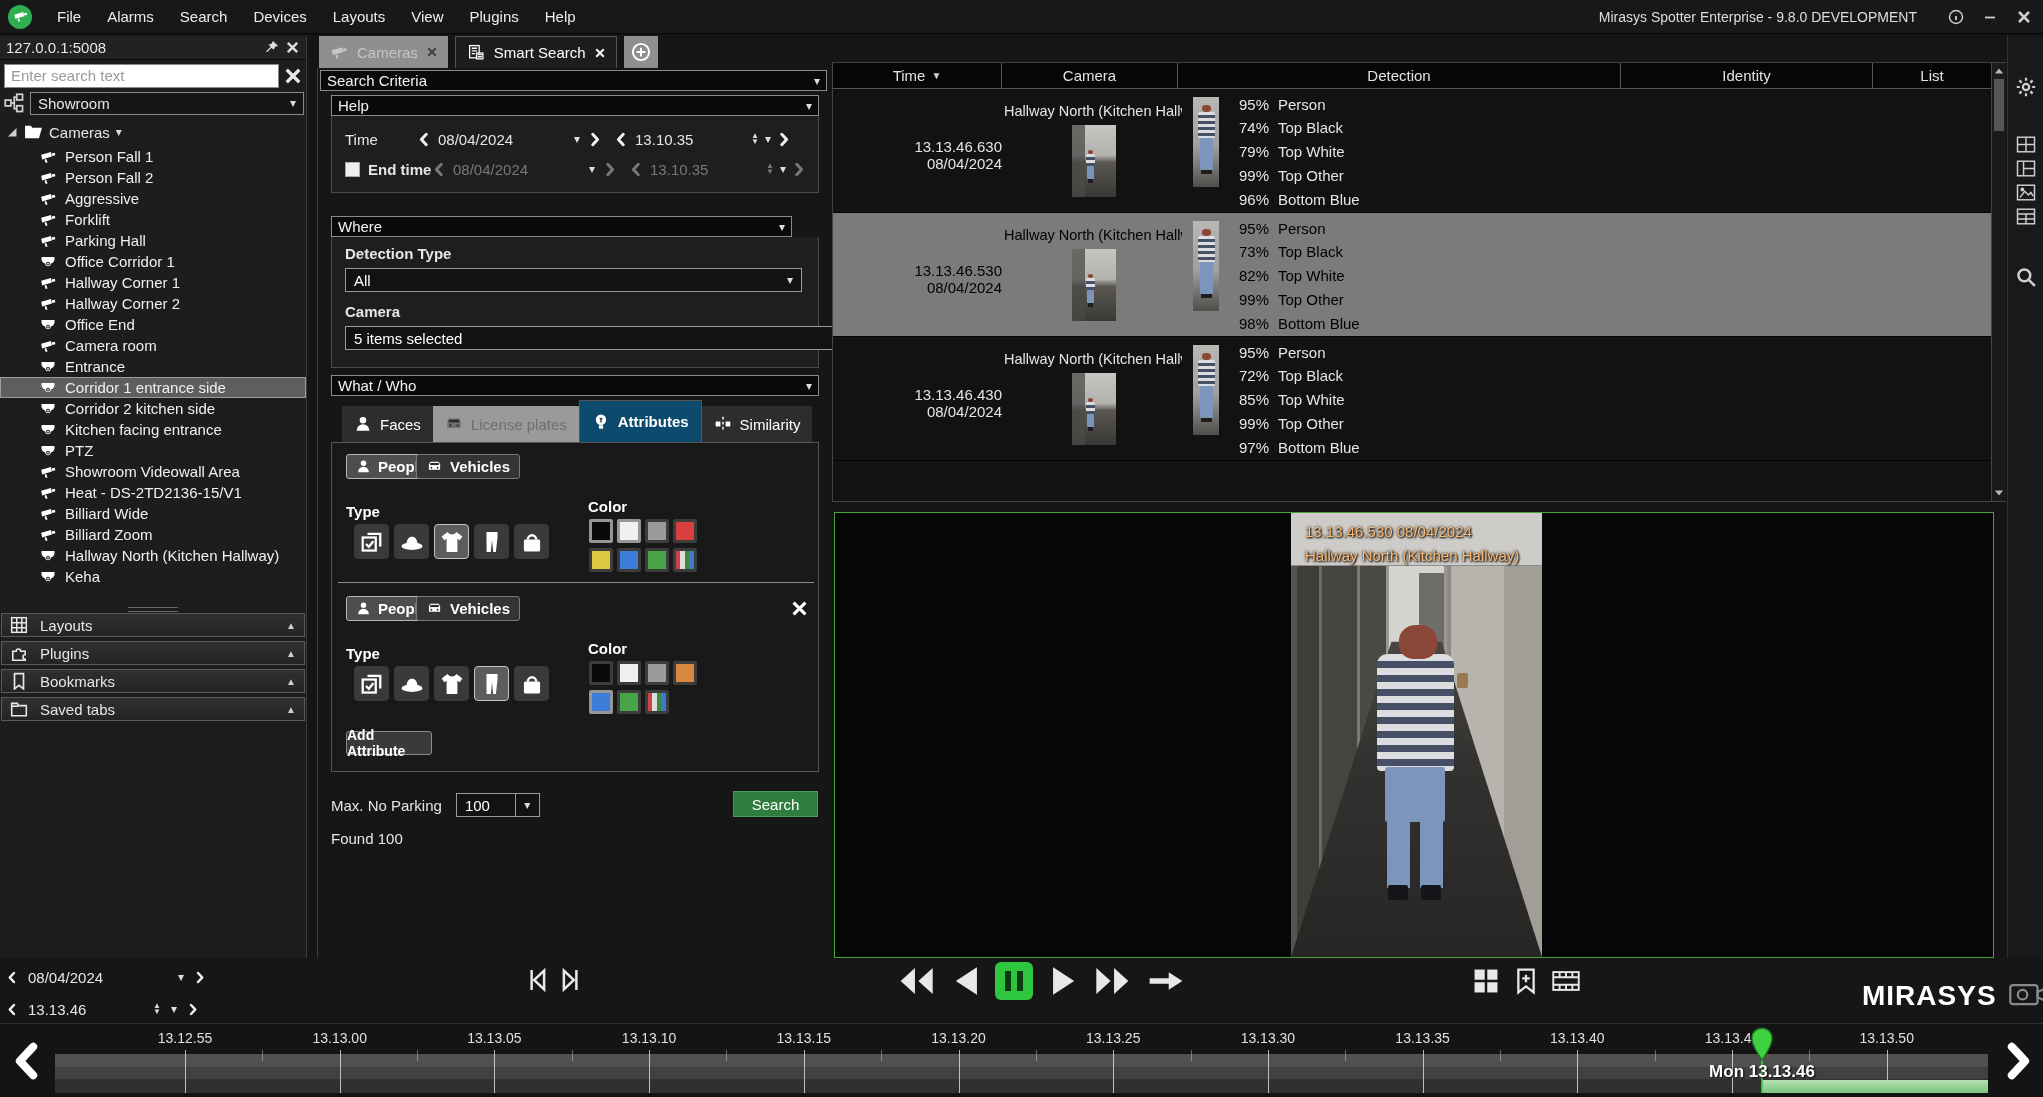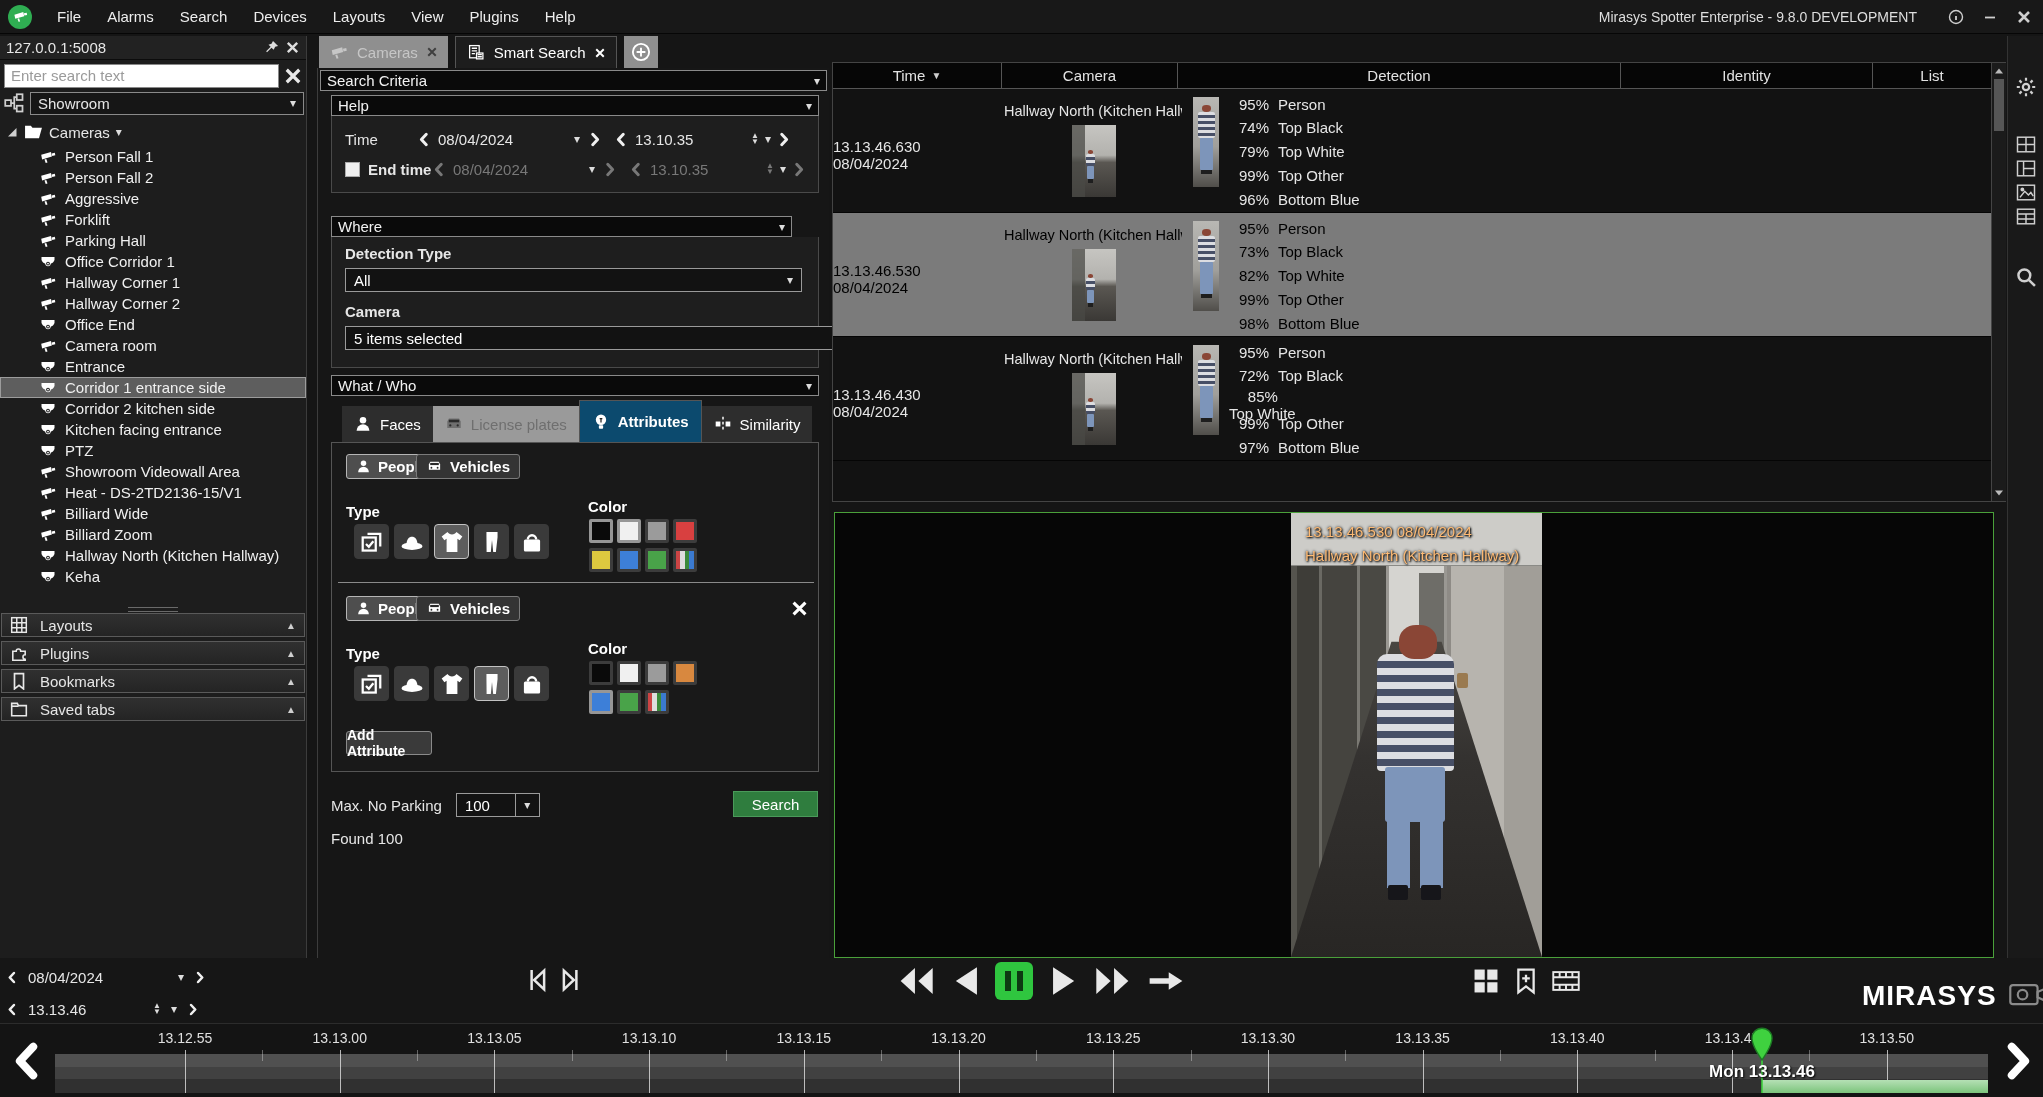--- a/index.html
+++ b/index.html
@@ -104,21 +104,21 @@
 #search-btn{position:absolute;left:415px;top:723px;width:85px;height:26px;background:#2f7d3e;
   border:1px solid #4a9a5a;display:flex;align-items:center;justify-content:center;font-size:15px;color:#fff}
 
 #results{position:absolute;left:832px;top:62px;width:1174px;height:440px;background:#121212;
   border:1px solid #444}
 .rhead{position:absolute;top:0;height:26px;background:#060606;border-right:1px solid #555;
   border-bottom:1px solid #555;display:flex;align-items:center;justify-content:center;gap:6px;
   font-size:15px;color:#e2e2e2}
 .rrow{position:absolute;left:0;width:1158px;height:124px}
 .rrow.sel{background:#7b7b7b;color:#000}
-.rtime{position:absolute;left:0;top:0;width:169px;height:124px;text-align:left;font-size:15px}
+.rtime{position:absolute;left:0;top:0;width:169px;height:124px;text-align:right;font-size:15px}
 .rcam-name{position:absolute;left:171px;top:14px;width:178px;font-size:14.5px;text-align:center;
   white-space:nowrap;overflow:hidden}
 .det-line{position:absolute;height:24px;display:flex;align-items:center;font-size:15px}
 .det-line .pct{display:inline-block;width:40px;text-align:right;margin-right:9px}
 
 .scene-cam{position:absolute;left:239px;top:36px;width:44px;height:72px;overflow:hidden;
   background:linear-gradient(180deg,#c6c5c1 0%,#b3b2ae 42%,#5a5752 52%,#3a3835 100%)}
 .scene-cam .lwall{position:absolute;left:0;top:0;width:30%;height:100%;background:#4a4945;opacity:.75}
 .scene-person{position:absolute;left:360px;top:8px;width:26px;height:90px;overflow:hidden;
   background:linear-gradient(180deg,#b8b7b3 0%,#a09f9b 55%,#504e4a 100%);
@@ -1034,21 +1034,21 @@
             </div>
           </div>
           <div class="det-line" style="left: 396px; top: 3px;">
             <span class="pct">95%</span>
             <span>Person</span>
           </div>
           <div class="det-line" style="left: 396px; top: 26.8px;">
             <span class="pct">72%</span>
             <span>Top Black</span>
           </div>
-          <div class="det-line" style="left: 396px; top: 50.6px; flex-direction: column;">
+          <div class="det-line" style="left: 396px; top: 50.6px;">
             <span class="pct">85%</span>
             <span>Top White</span>
           </div>
           <div class="det-line" style="left: 396px; top: 74.4px;">
             <span class="pct">99%</span>
             <span>Top Other</span>
           </div>
           <div class="det-line" style="left: 396px; top: 98.2px;">
             <span class="pct">97%</span>
             <span>Bottom Blue</span>

